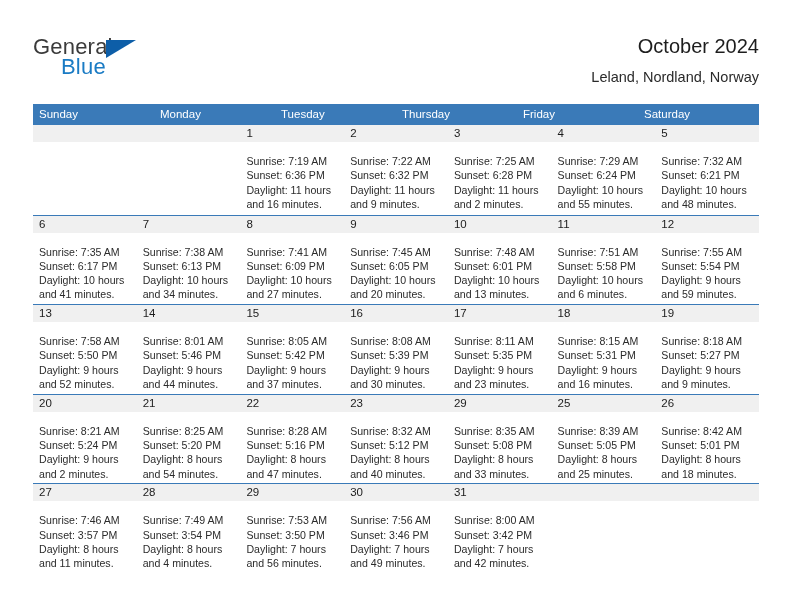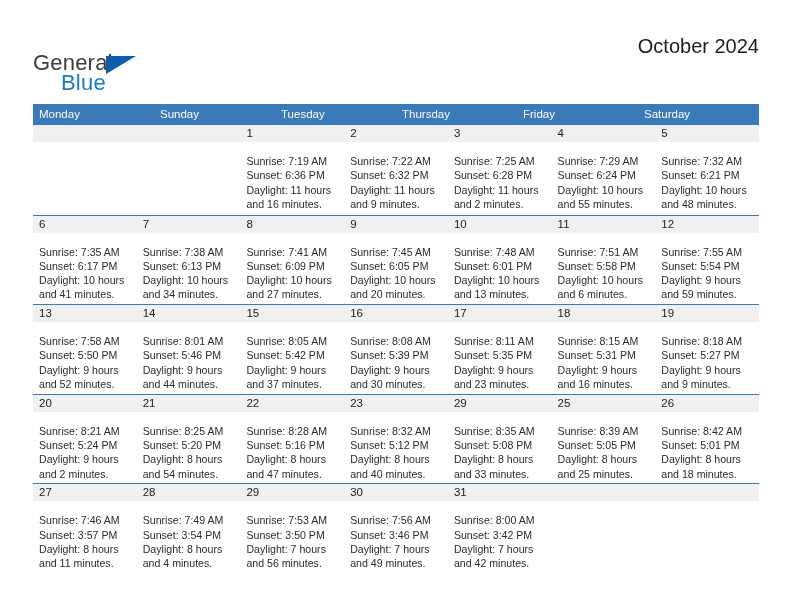--- a/index.html
+++ b/index.html
@@ -25,21 +25,21 @@
   .header {
     position: absolute;
     left: 33px;
     top: 30px;
     width: 726px;
     height: 68px;
   }
   .logo {
     position: absolute;
     left: 0;
-    top: 20px;
+    top: 4px;
     width: 200px;
     height: 56px;
   }
   .logo-general {
     position: absolute;
     left: 0;
     top: 0;
     font-size: 22px;
     letter-spacing: 0.2px;
     color: #3b3b3b;
@@ -155,29 +155,30 @@
   <div class="header">
 
     <div class="logo">
       <span class="logo-general">General</span>
       <span class="logo-triangle"></span>
       <span class="logo-blue">Blue</span>
     </div>
 
     <div class="title-block">
       <div class="cal-title">October 2024</div>
+      <div class="cal-subtitle">Leland, Nordland, Norway</div>
     </div>
 
   </div>
 
   <div class="calendar">
 
     <div class="weekday-row">
+      <div class="weekday">Sunday</div>
       <div class="weekday">Monday</div>
-      <div class="weekday">Sunday</div>
       <div class="weekday">Tuesday</div>
       <div class="weekday">Thursday</div>
       <div class="weekday">Friday</div>
       <div class="weekday">Saturday</div>
     </div>
 
     <div id="weeks-container">
         <div class="week">
           <div class="day-cell empty">
             <div class="day-num-strip">

